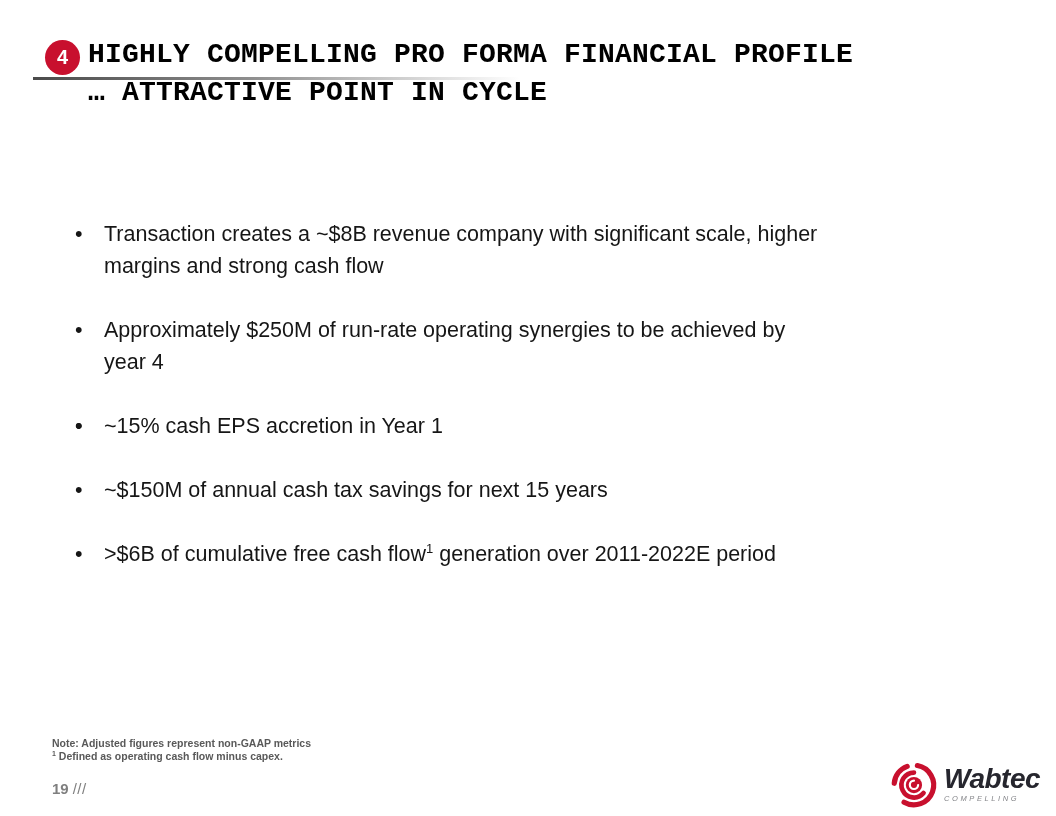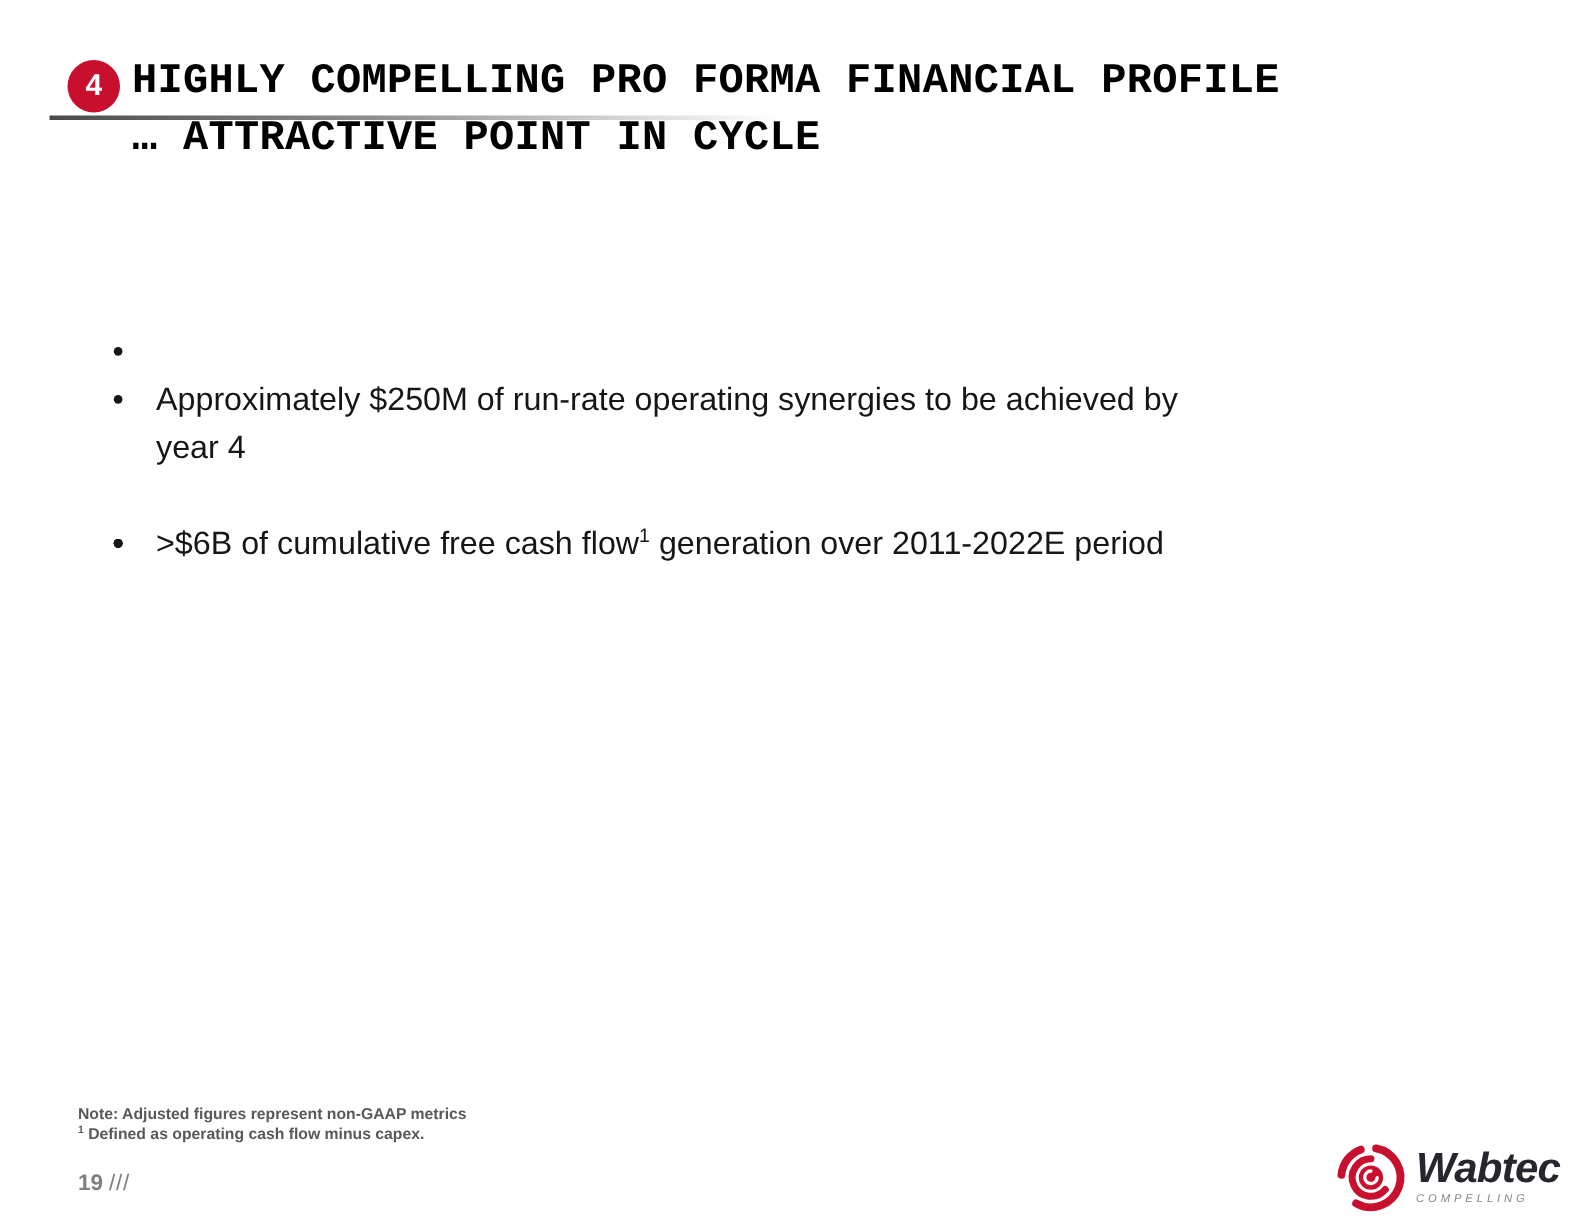--- a/index.html
+++ b/index.html
@@ -133,34 +133,35 @@
 
   <div class="title">
     <div>HIGHLY COMPELLING PRO FORMA FINANCIAL PROFILE</div>
     <div>… ATTRACTIVE POINT IN CYCLE</div>
   </div>
 
   <div class="title-rule"></div>
 
   <ul class="bullets">
     <li>
-      <span class="bullet-marker">•</span>
+      <span class="bullet-marker">•</span><span class="bullet-text">Transaction creates a ~$8B revenue company with significant scale, higher
+margins and strong cash flow</span>
     </li>
     <li>
       <span class="bullet-marker">•</span><span class="bullet-text">Approximately $250M of run-rate operating synergies to be achieved by
 year 4</span>
     </li>
     <li>
       <span class="bullet-marker">•</span>
     </li>
     <li>
-      <span class="bullet-marker">•</span>
+      <span class="bullet-marker">•</span><span class="bullet-text">~15% cash EPS accretion in Year 1</span>
     </li>
     <li>
-      <span class="bullet-marker">•</span>
+      <span class="bullet-marker">•</span><span class="bullet-text">~$150M of annual cash tax savings for next 15 years</span>
     </li>
     <li>
       <span class="bullet-marker">•</span><span class="bullet-text">&gt;$6B of cumulative free cash flow</span><span class="bullet-sup">1</span><span class="bullet-text"> generation over 2011-2022E period</span>
     </li>
   </ul>
 
   <div class="footnotes">
     <div>Note: Adjusted figures represent non-GAAP metrics</div>
     <div>
       <span class="footnote-sup">1</span><span> Defined as operating cash flow minus capex.</span>

